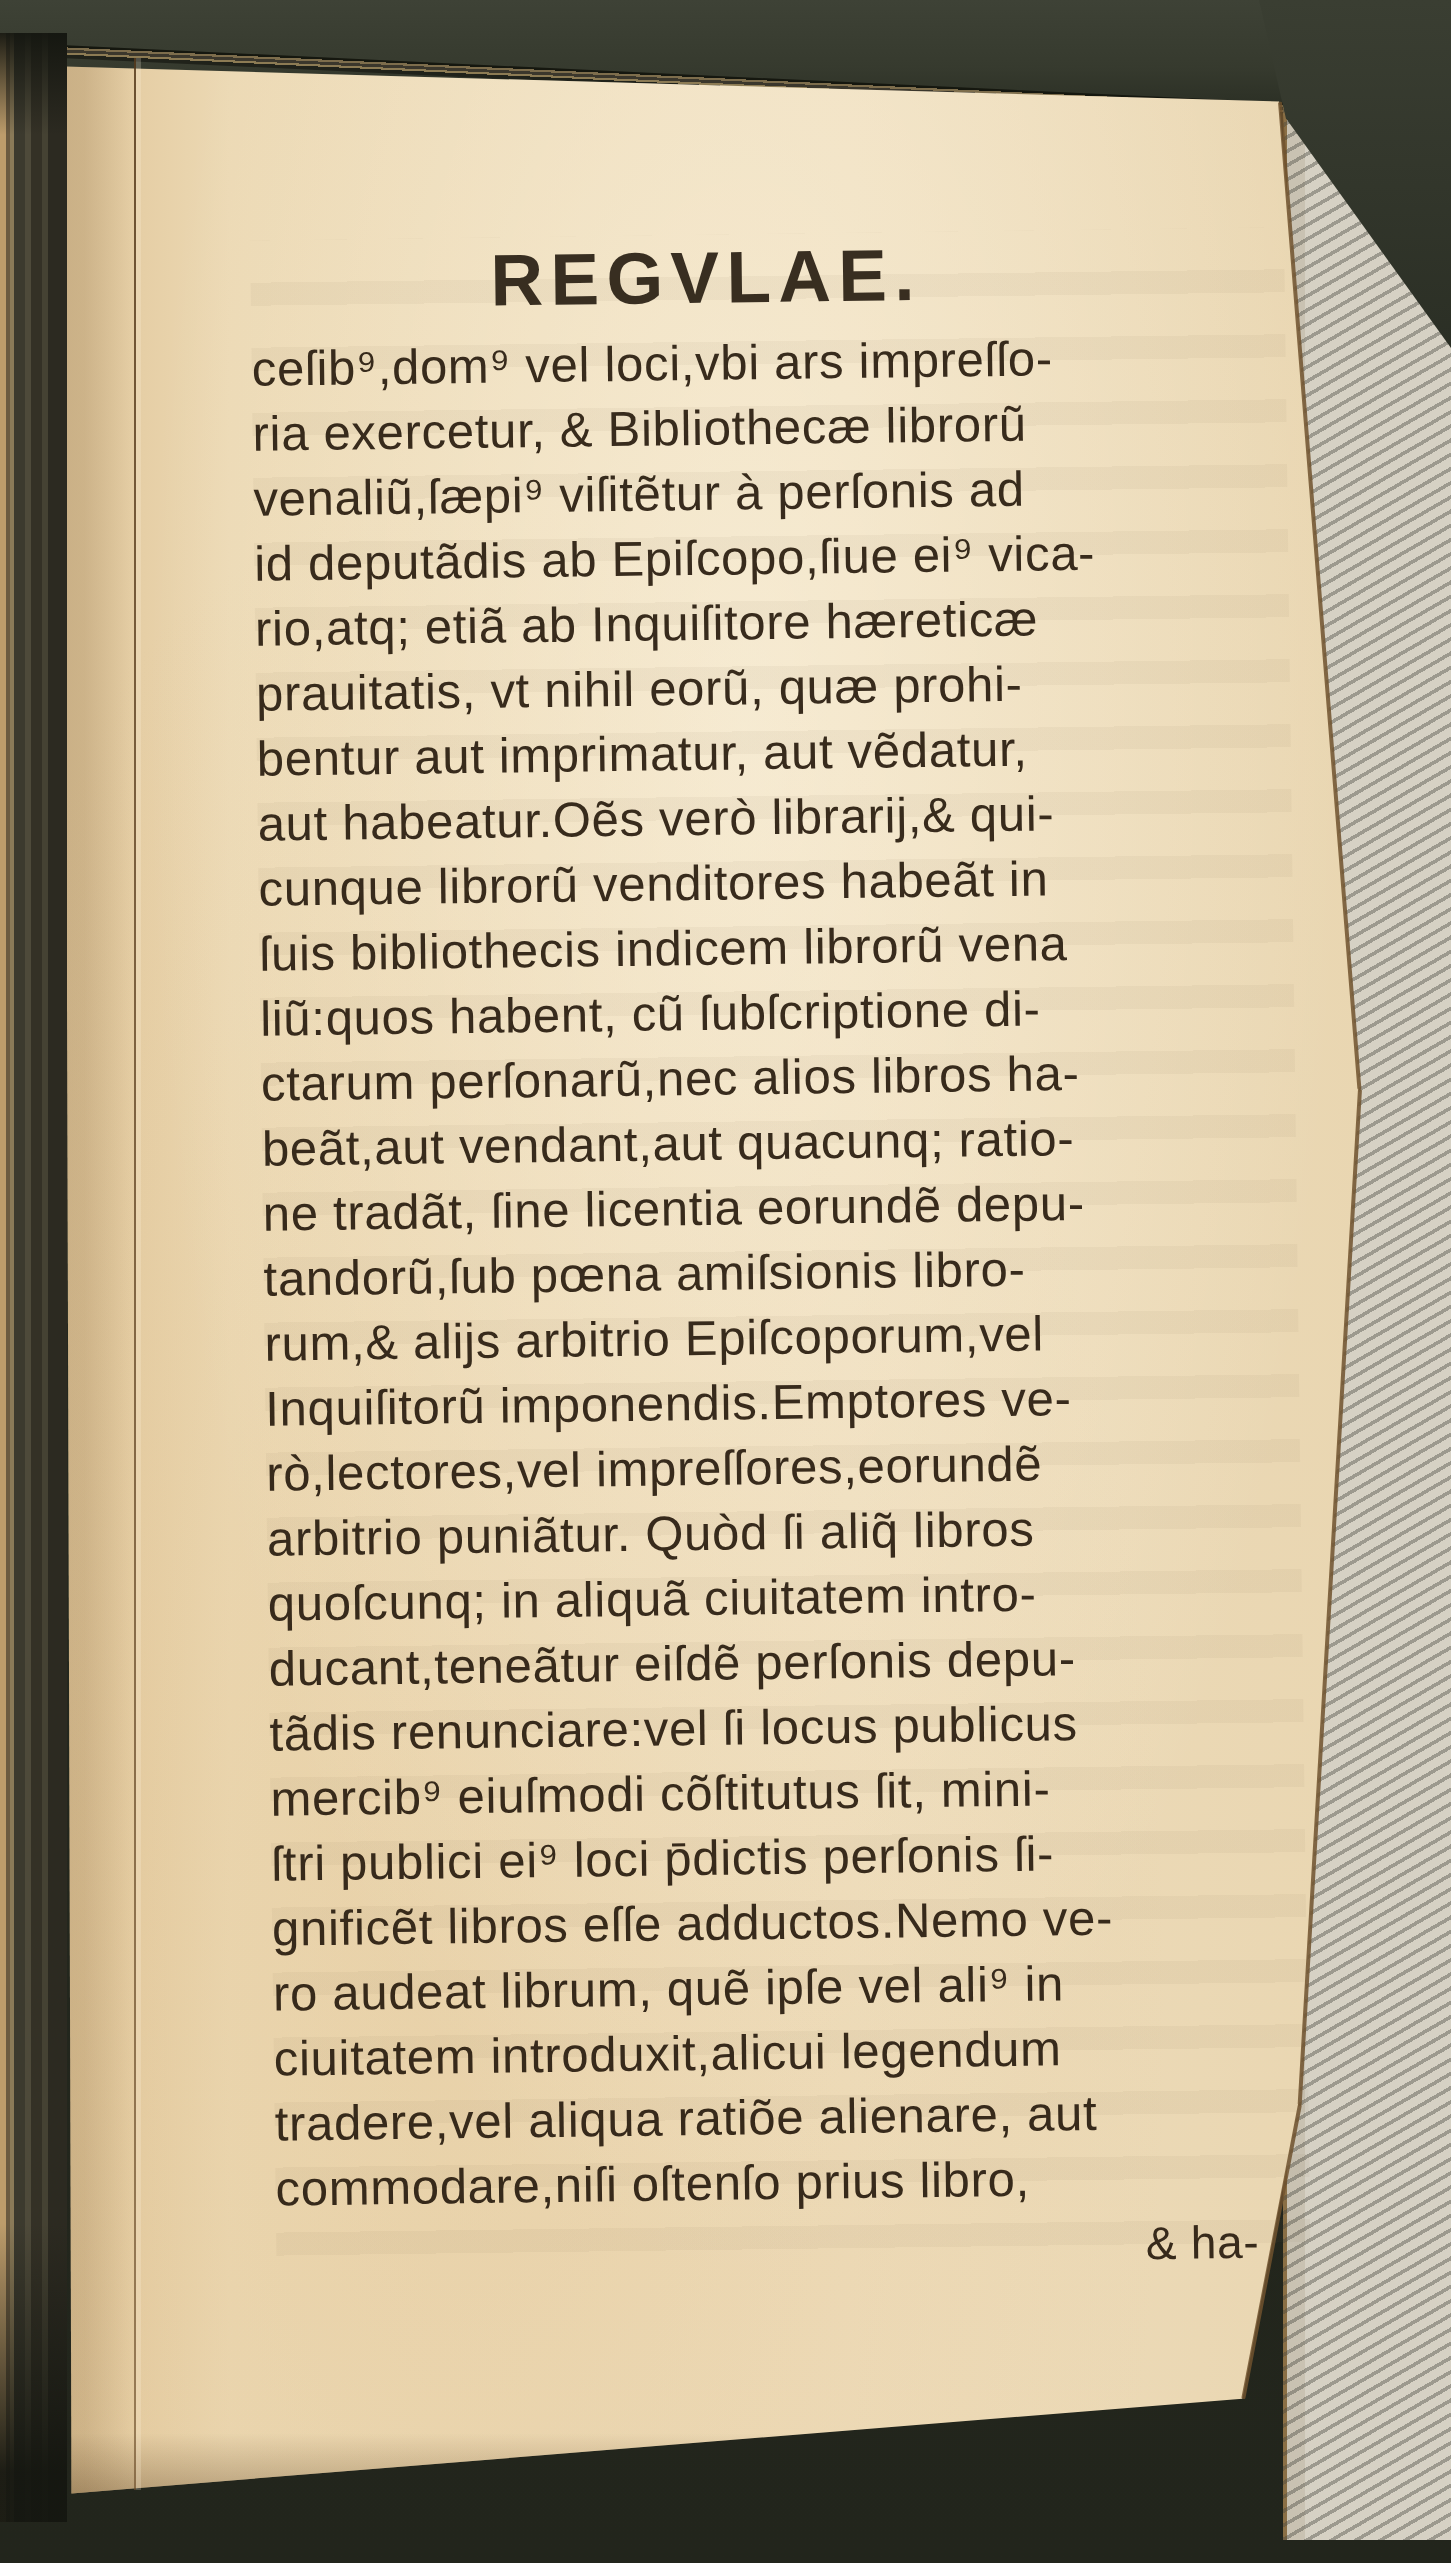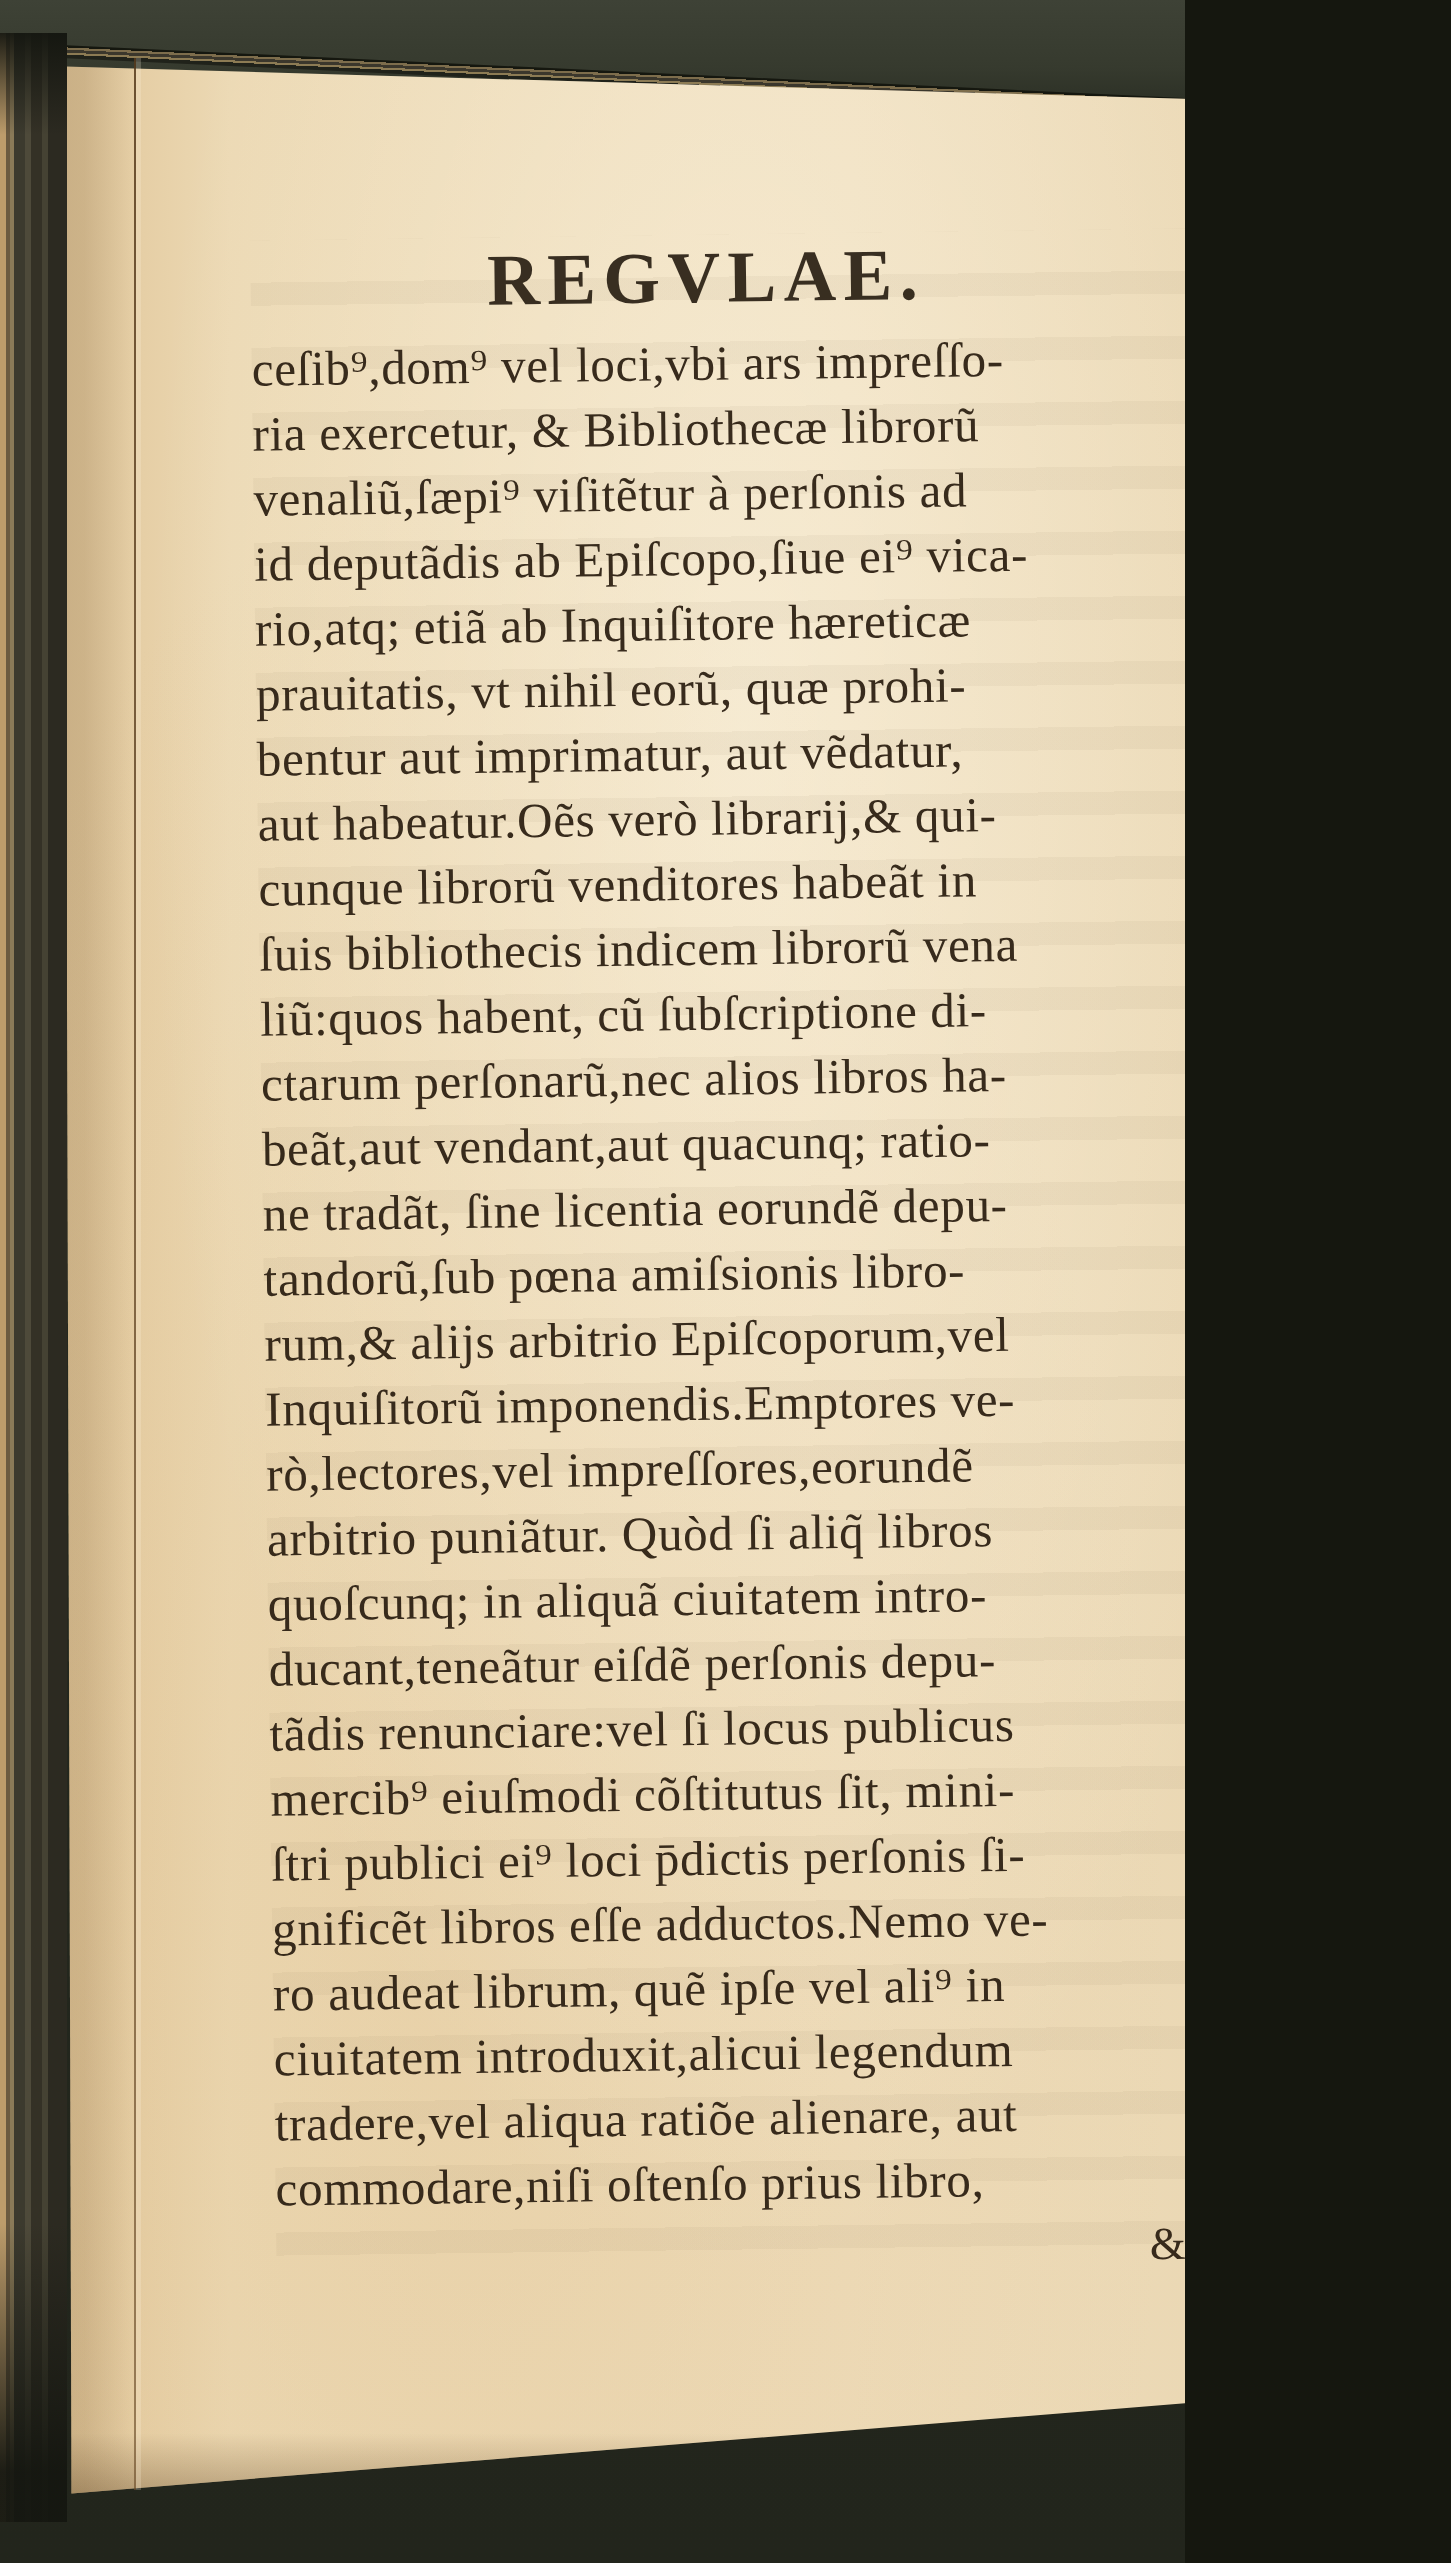--- a/index.html
+++ b/index.html
@@ -1,18 +1,18 @@
 <!DOCTYPE html>
 <html style="font-size:11.6px"><head>
 <meta charset="utf-8">
 <style>
   html,body{margin:0;padding:0;background:#15170f;}
-  .photo{position:relative;width:1185px;height:2563px;overflow:hidden;
+  .photo{position:relative;width:1451px;height:2563px;overflow:hidden;
     background:linear-gradient(180deg,#42463a 0%,#31352b 3%,#262a20 8%,#22251c 100%);
-    font-family:Liberation Serif, serif;}
+    font-family:Liberation Sans, sans-serif;}
 
   
   .cover-top{position:absolute;left:0;top:0;width:1451px;height:123px;
     background:linear-gradient(180deg,#3e4236 0%,#363a2e 55%,#272b21 100%);z-index:0;}
   .cover-ridge{position:absolute;left:40px;top:44px;width:1266px;height:13px;z-index:1;
     transform:rotate(2.7deg);transform-origin:0 0;
     background:linear-gradient(180deg,#15170f 0 2.2px,#7d6d4c 2.2px 4.4px,#3b372c 4.4px 7.3px,#8c7b54 7.3px 9.4px,#20221a 9.4px 13px);}
 
   
   .left-edges{position:absolute;left:0;top:33px;width:67px;height:2489px;z-index:3;

